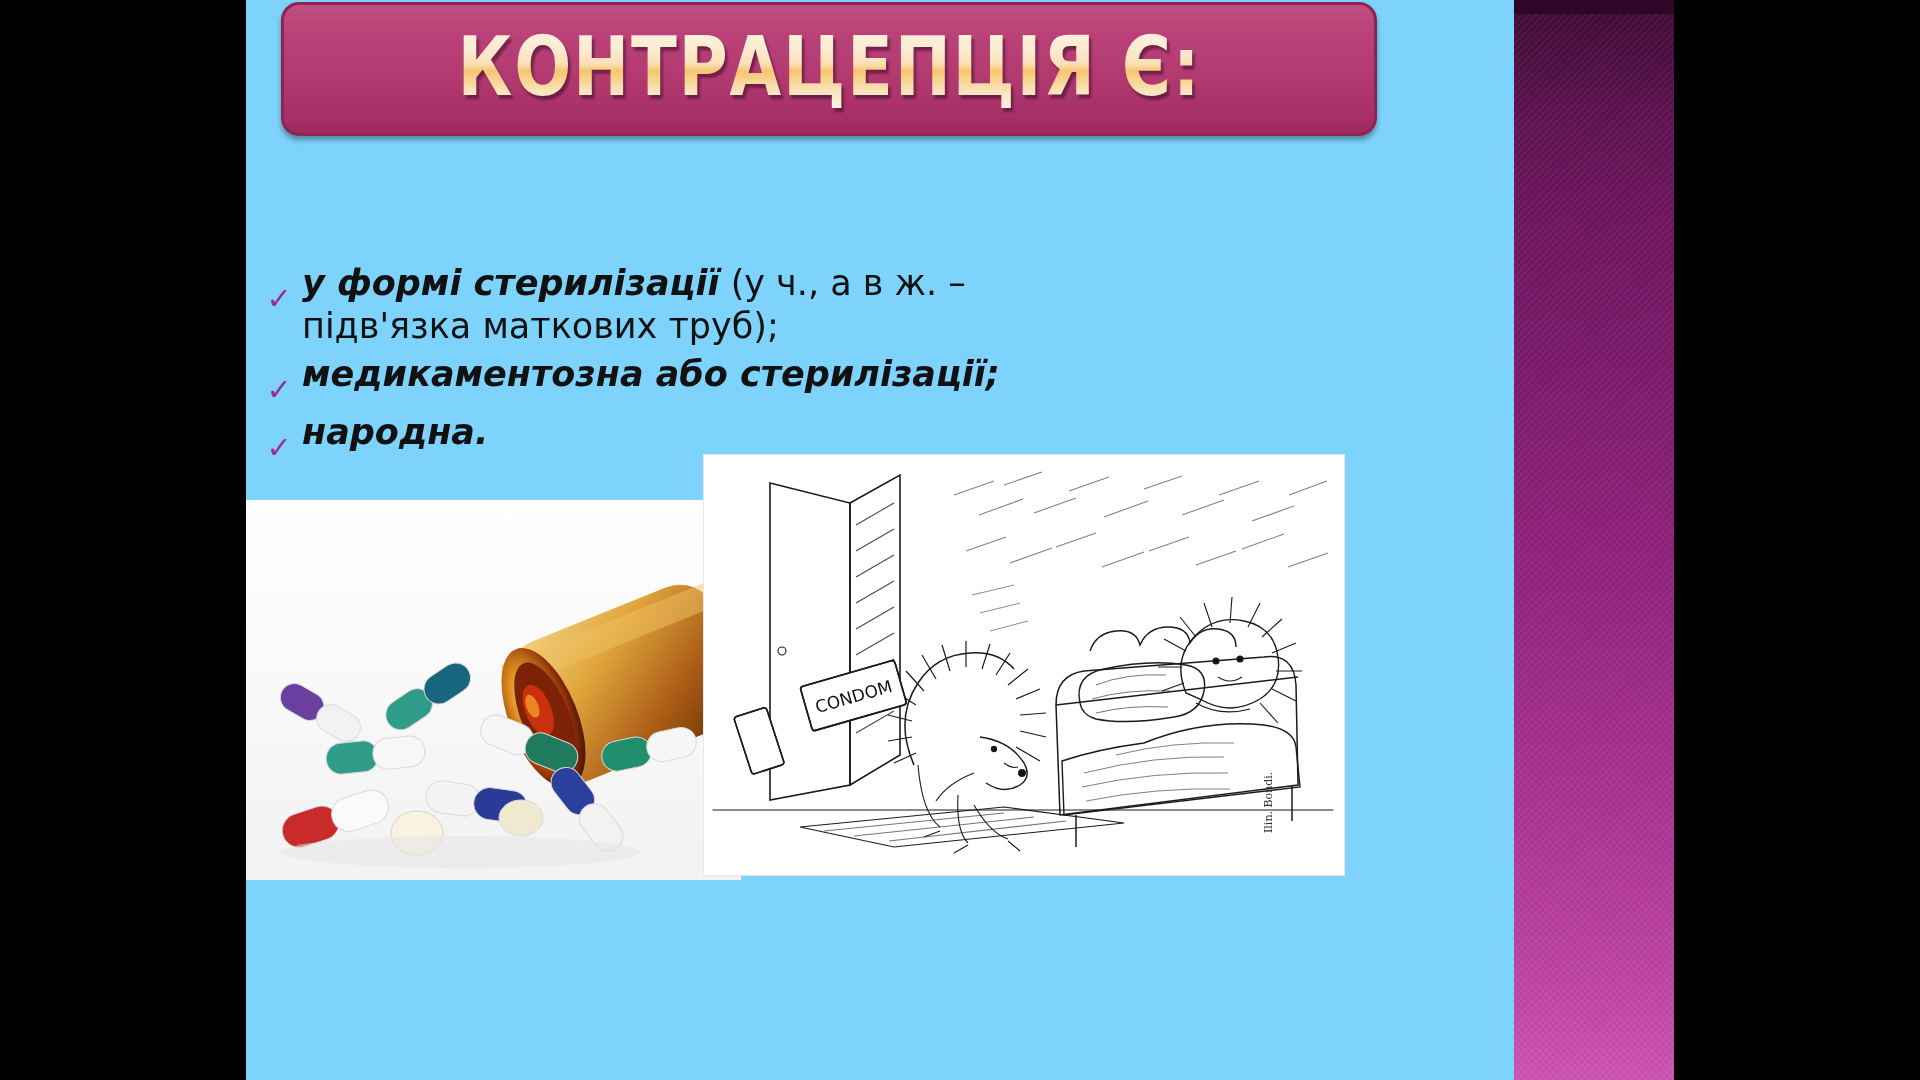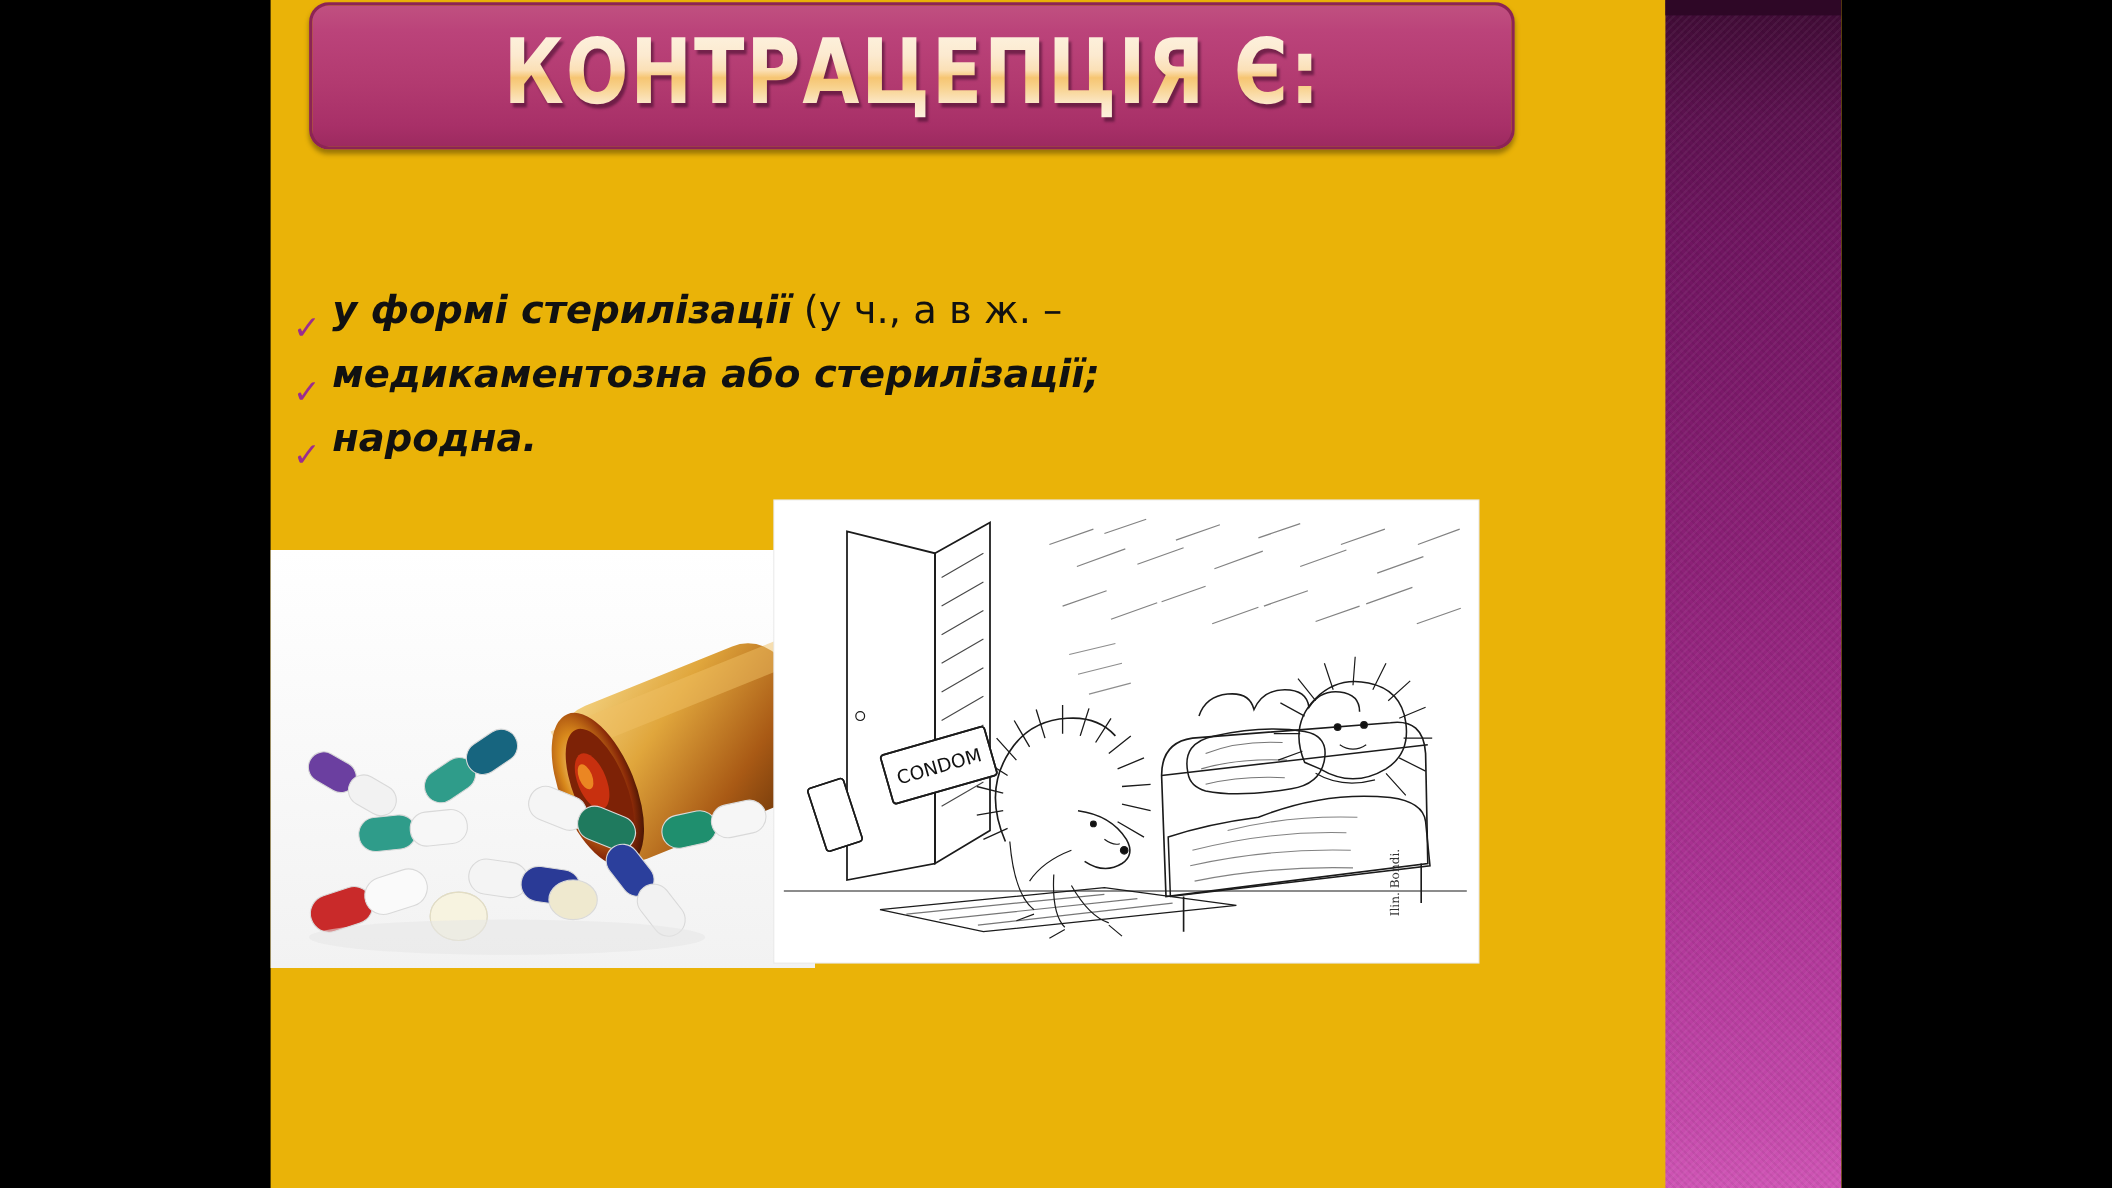--- a/index.html
+++ b/index.html
@@ -3,21 +3,21 @@
 <meta charset="utf-8">
 <style>
   html,body{margin:0;padding:0;background:#000;}
   body{width:1920px;height:1080px;overflow:hidden;font-family:"DejaVu Sans",sans-serif;}
 
   #stage{position:relative;width:1920px;height:1080px;background:#000;}
 
   
   #slide{
     position:absolute;left:246px;top:0;width:1428px;height:1080px;
-    background:#eab308;overflow:hidden;
+    background:#7dd3fc;overflow:hidden;
   }
 
   
   #purple-strip{
     position:absolute;right:0;top:0;width:160px;height:1080px;
     background:linear-gradient(180deg,#3d0b33 0%,#5d1250 10%,#6f1560 20%,#7d1a6b 34%,#8d2178 48%,#9d2a86 62%,#ab3394 74%,#b83ea0 85%,#c449ab 94%,#cf55b5 100%);
   }
   #purple-strip:after{
     content:"";position:absolute;inset:0;
     background:
@@ -114,20 +114,21 @@
     <div id="title-bar">
       <div id="title-text">КОНТРАЦЕПЦІЯ Є:</div>
     </div>
 
     <div id="bullets">
 
       <div class="bullet">
         <span class="check">✓</span>
         <span class="btext">
           <b>у формі стерилізації</b><span class="plain">  (у ч., а в ж. –</span><br>
+          <span class="plain">підв'язка маткових труб);</span>
         </span>
       </div>
 
       <div class="bullet">
         <span class="check">✓</span>
         <span class="btext">
           <b>медикаментозна або стерилізації;</b>
         </span>
       </div>
 

